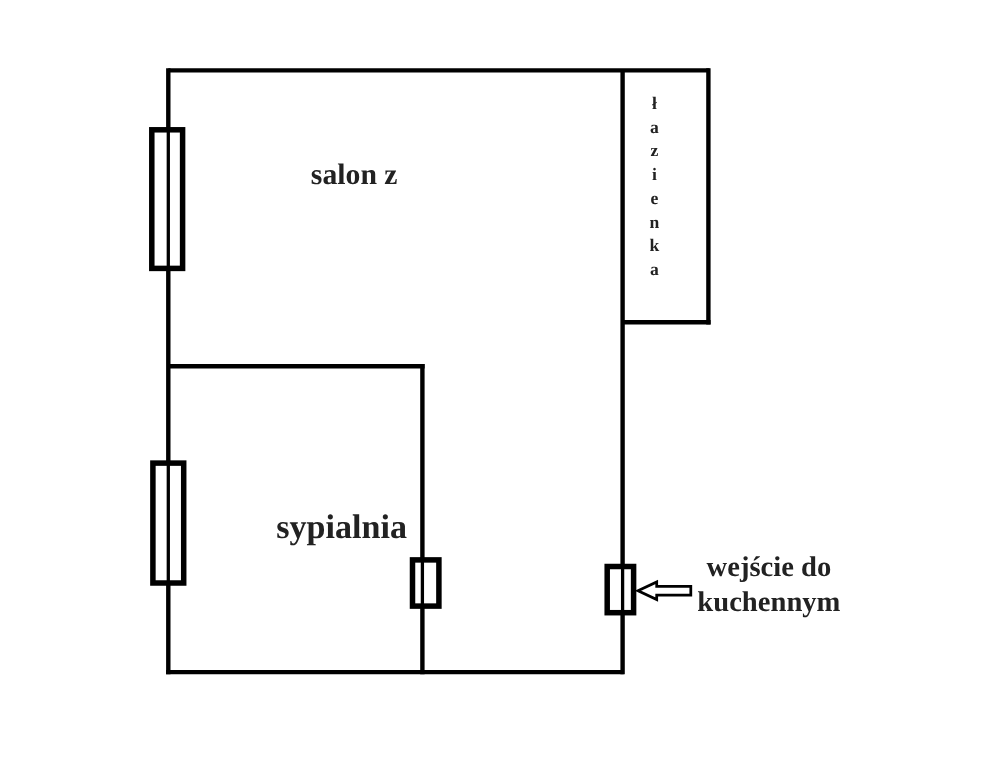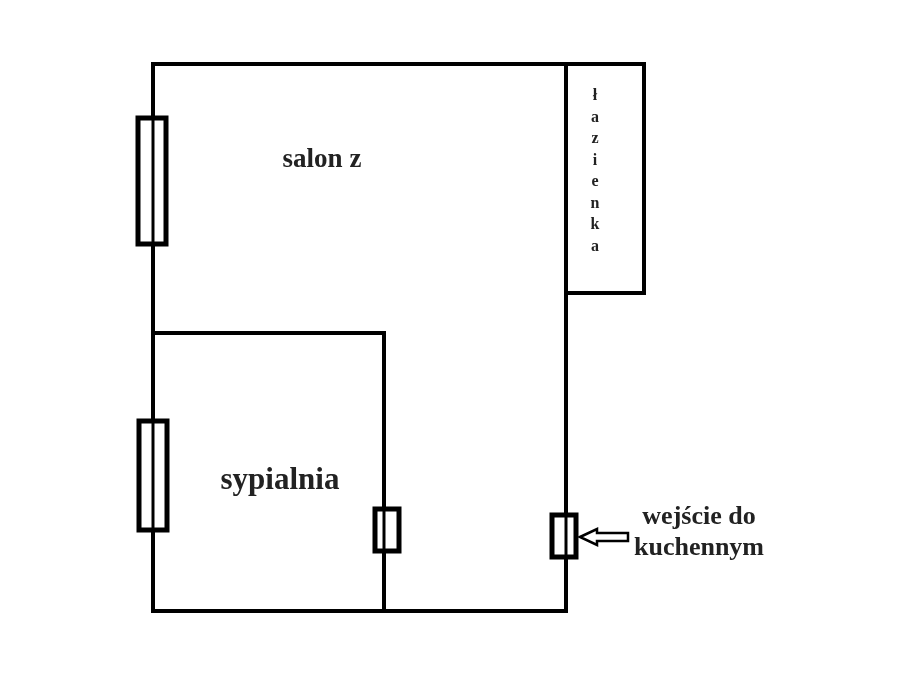--- a/index.html
+++ b/index.html
@@ -1,20 +1,20 @@
 <!DOCTYPE html>
 <html><head>
 <meta charset="utf-8">
 <style>
   html, body { margin:0; padding:0; background:#ffffff; }
   body { width:900px; height:691px; position:relative; overflow:hidden; }
   #plan { position:absolute; left:0; top:0; }
   .lbl { position:absolute; font-family:"Liberation Serif", serif; font-weight:bold; color:#222; text-align:center; line-height:1.08; }
   #lbl-salon { left:222px; top:142px; width:200px; font-size:27px; line-height:33px; }
-  #lbl-sypialnia { left:190px; top:462px; width:180px; font-size:31px; }
+  #lbl-sypialnia { left:190px; top:462px; width:180px; font-size:31px;text-align:right; }
   #lbl-entry { left:604px; top:500px; width:190px; font-size:26px; line-height:31px;font-family:Liberation Serif, serif; }
   #lbl-lazienka { left:580px; top:84px; width:30px; font-size:16px; line-height:21.5px; }
   #lbl-lazienka span { display:block; }
 </style>
 </head>
 <body>
 
 <svg id="plan" width="900" height="691">
 
   <g stroke="#000" stroke-width="4" fill="none">

